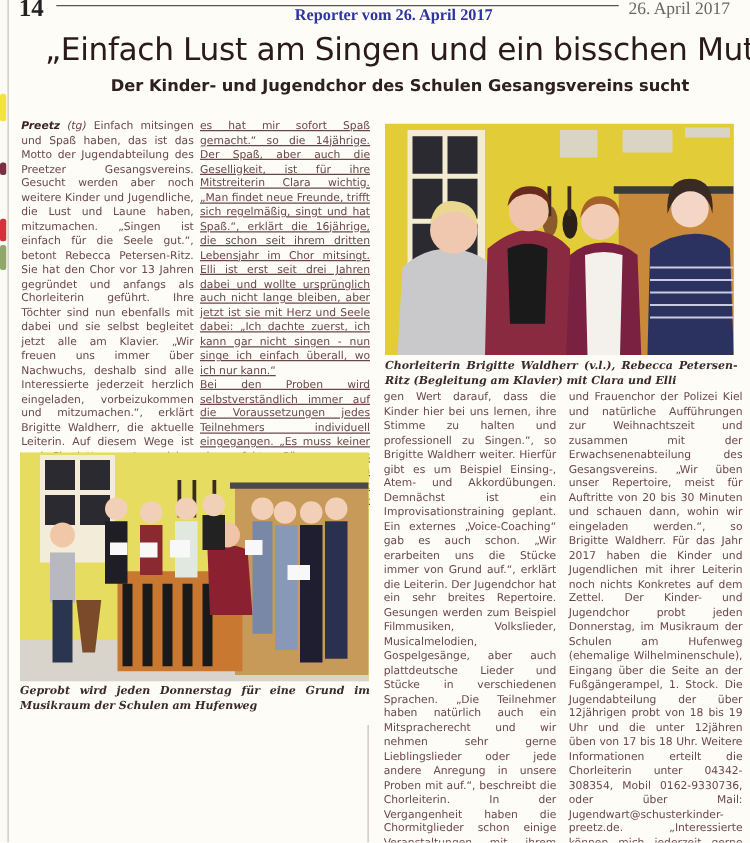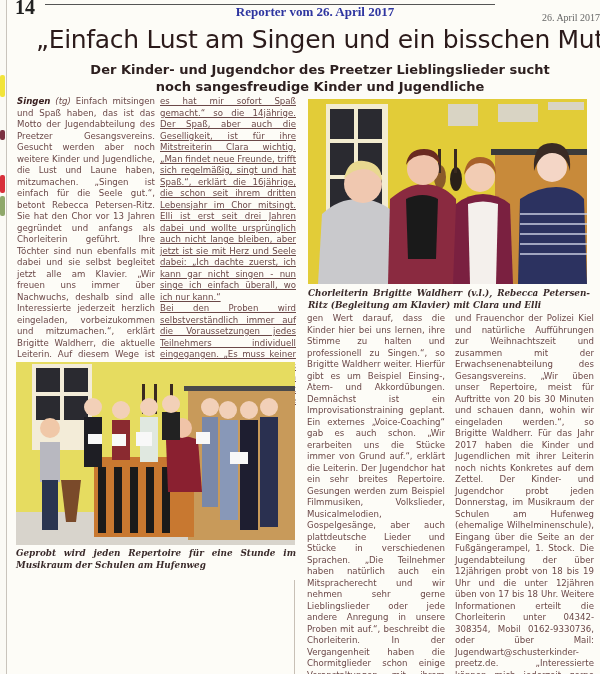--- a/index.html
+++ b/index.html
@@ -17,22 +17,22 @@
     }
     .strip-deco { position: absolute; left: 0; width: 5px; border-radius: 2px; }
     .page-num {
       position: absolute; left: 15px; top: -4px;
       font-family: "Liberation Serif", serif; font-weight: bold; font-size: 20px; color: #222;
     }
     .top-rule {
       position: absolute; left: 45px; top: 4px; width: 450px; height: 1px; background: #555;
     }
     .top-date {
-      position: absolute; right: 0; top: 0px;
-      font-family: "Liberation Serif", serif; font-size: 10px; color: #666; margin-top: 12px;
+      position: absolute; right: 16px; top: 0px;
+      font-family: "Liberation Serif", serif; font-size: 14px; color: #666;
     }
     .reporter {
       position: absolute; left: 0; right: 0; top: 4px; text-align: center;
       font-family: "Liberation Serif", serif; font-weight: bold; font-size: 13px; color: #2e35a0;
       padding-left: 30px;
     }
     .headline {
       position: absolute; left: 36px; top: 25px; width: 564px;
       font-family: "DejaVu Sans", sans-serif; font-size: 25px; color: #2b1a1a;
       letter-spacing: -0.3px; white-space: nowrap;
@@ -72,27 +72,26 @@
   <div class="strip-deco" style="top:196px;height:20px;background:#8fa86a;"></div>
 </div>
 
 <div class="page-num">14</div>
 <div class="top-rule"></div>
 <div class="top-date">26. April 2017</div>
 
 <div class="reporter">Reporter vom 26. April 2017</div>
 <div class="headline">„Einfach Lust am Singen und ein bisschen Mut“</div>
 <div class="subhead">
-  <div>Der Kinder- und Jugendchor des Preetzer Lieblingslieder sucht</div>
-  <div>noch sangesfreudige Kinder und Jugendliche</div>
+  <div>Der Kinder- und Jugendchor des Schulen Gesangsvereins sucht</div>
 </div>
 
 <div class="col" style="left:17px; top:96px; width:138px; height:260px;">
   <p>
-    <span class="lead-place">Singen</span>
+    <span class="lead-place">Preetz</span>
     <span class="lead-author">(tg)</span>
     <span>Einfach mitsingen und Spaß haben, das ist das Motto der Jugendabteilung des Preetzer Gesangsvereins. Gesucht werden aber noch weitere Kinder und Jugendliche, die Lust und Laune haben, mitzumachen. „Singen ist einfach für die Seele gut.“, betont Rebecca Petersen-Ritz. Sie hat den Chor vor 13 Jahren gegründet und anfangs als Chorleiterin geführt. Ihre Töchter sind nun ebenfalls mit dabei und sie selbst begleitet jetzt alle am Klavier. „Wir freuen uns immer über Nachwuchs, deshalb sind alle Interessierte jederzeit herzlich eingeladen, vorbeizukommen und mitzumachen.“, erklärt Brigitte Waldherr, die aktuelle Leiterin. Auf diesem Wege ist auch Charlotte zum Jugendchor gekommen. „Ich bin einfach hierhergekommen und</span>
   </p>
 </div>
 
 <div class="col" style="left:160px; top:96px; width:136px; height:260px;text-decoration:underline;">
   <p>es hat mir sofort Spaß gemacht.“ so die 14jährige. Der Spaß, aber auch die Geselligkeit, ist für ihre Mitstreiterin Clara wichtig. „Man findet neue Freunde, trifft sich regelmäßig, singt und hat Spaß.“, erklärt die 16jährige, die schon seit ihrem dritten Lebensjahr im Chor mitsingt. Elli ist erst seit drei Jahren dabei und wollte ursprünglich auch nicht lange bleiben, aber jetzt ist sie mit Herz und Seele dabei: „Ich dachte zuerst, ich kann gar nicht singen - nun singe ich einfach überall, wo ich nur kann.“</p>
   <p>Bei den Proben wird selbstverständlich immer auf die Voraussetzungen jedes Teilnehmers individuell eingegangen. „Es muss keiner als perfekter Sänger zu uns kommen, Notenlesen können oder eine Eins in Musik haben.“, erklärt die Chorleiterin. „Wir le-</p>
 </div>
 
@@ -206,14 +205,14 @@
     </g>
     <g fill="#f8f8f8">
       <rect x="72" y="72" width="14" height="10"></rect>
         <rect x="96" y="72" width="14" height="12"></rect>
       <rect x="120" y="70" width="16" height="14"></rect>
         <rect x="180" y="70" width="14" height="12"></rect>
       <rect x="214" y="90" width="18" height="12"></rect>
     </g>
   </svg>
 </div>
-<div class="caption" style="left:16px; top:548px; width:280px;">Geprobt wird jeden Repertoire für eine Stunde im Musikraum der Schulen am Hufenweg</div>
+<div class="caption" style="left:16px; top:548px; width:280px;">Geprobt wird jeden Donnerstag für eine Grund im Musikraum der Schulen am Hufenweg</div>
 <div class="frame-right"></div>
 
 </body></html>

